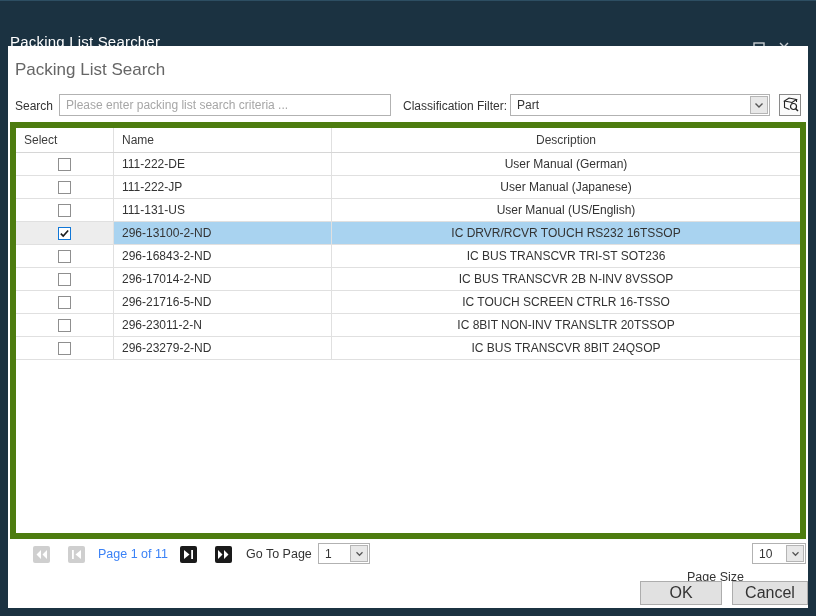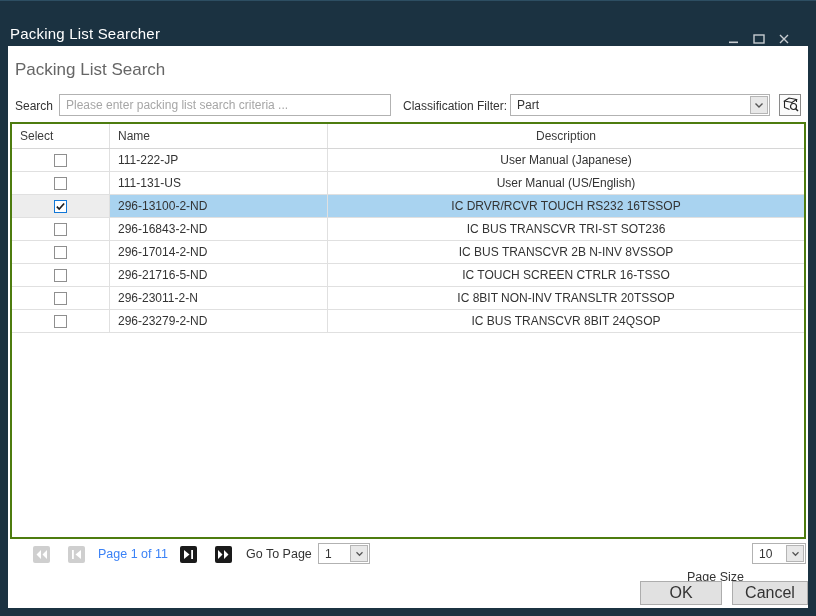--- a/index.html
+++ b/index.html
@@ -7,21 +7,21 @@
   body { font-family:"Liberation Sans","DejaVu Sans",sans-serif; }
 
   .window {
     position:relative; width:816px; height:616px;
     background:#1b3241;
     box-shadow: inset 0 1px 0 #2d4e62;
     overflow:hidden;
   }
 
   
-  .titlebar { position:absolute; left:0; top:4px; width:100%; height:56px;border-radius:17px; }
+  .titlebar { position:absolute; left:0; top:12px; width:100%; height:56px;border-radius:17px; }
   .titlebar .title {
     position:absolute; left:10px; top:21px;
     color:#ffffff; font-size:15px; letter-spacing:.2px;
   }
   .win-btns { position:absolute; right:26px; top:27px; display:flex; gap:13px; }
   .win-btn { width:12px; height:12px; display:inline-block; cursor:default; }
 
   
   .content {
     position:absolute; left:8px; top:46px; width:800px; height:562px;
@@ -62,21 +62,21 @@
 
   .cube-btn {
     position:absolute; left:771px; top:48px; width:22px; height:22px;
     background:#fbfbfb; border:1px solid #8a8a8a;
     display:flex; align-items:center; justify-content:center;
   }
 
   
   .table {
     position:absolute; left:2px; top:76px; width:796px; height:417px;
-    border:2px solid #4d7c0f; background:#fff; overflow:hidden;
+    border:6px solid #4d7c0f; background:#fff; overflow:hidden;
   }
   .thead { display:flex; height:25px; border-bottom:1px solid #d6d6d6; }
   .thead .cell { font-size:12px; color:#3c3c3c; line-height:24px; }
   .cell { flex:none; }
   .c-select { width:98px; border-right:1px solid #e0e0e0; }
   .c-name   { width:218px; border-right:1px solid #e0e0e0; padding:0 8px; }
   .c-desc   { flex:1 1 auto; padding:0 8px;text-align:center; }
   .thead .c-select { padding-left:8px; }
 
   .trow { display:flex; height:23px; border-bottom:1px solid #e0e0e0; }
@@ -181,20 +181,27 @@
       <div class="thead">
         <div class="cell c-select">Select</div>
         <div class="cell c-name">Name</div>
         <div class="cell c-desc">Description</div>
       </div>
       <div>
           <div class="trow">
             <div class="cell c-select">
               <span class="checkbox"></span>
             </div>
+            <div class="cell c-name">111-222-DE</div>
+            <div class="cell c-desc">User Manual (German)</div>
+          </div>
+          <div class="trow">
+            <div class="cell c-select">
+              <span class="checkbox"></span>
+            </div>
             <div class="cell c-name">111-222-JP</div>
             <div class="cell c-desc">User Manual (Japanese)</div>
           </div>
           <div class="trow">
             <div class="cell c-select">
               <span class="checkbox"></span>
             </div>
             <div class="cell c-name">111-131-US</div>
             <div class="cell c-desc">User Manual (US/English)</div>
           </div>

